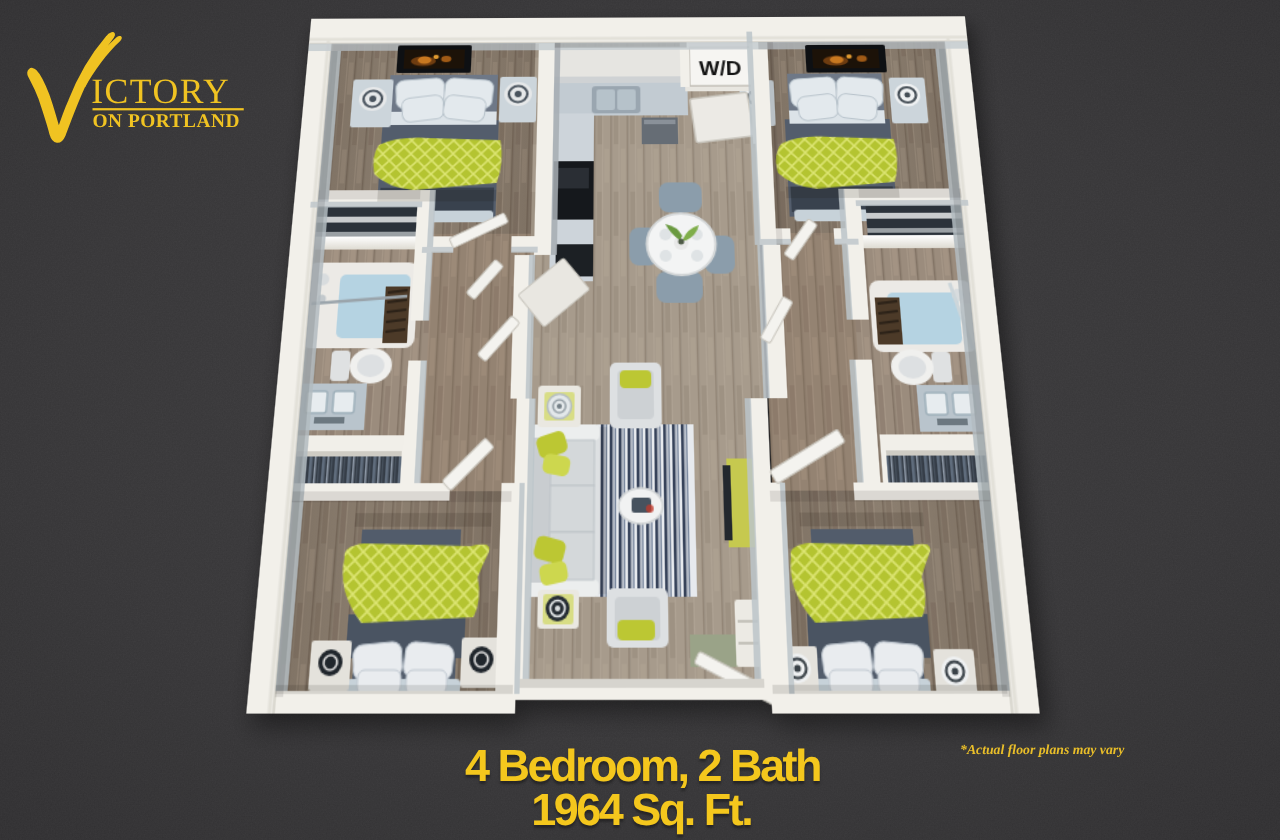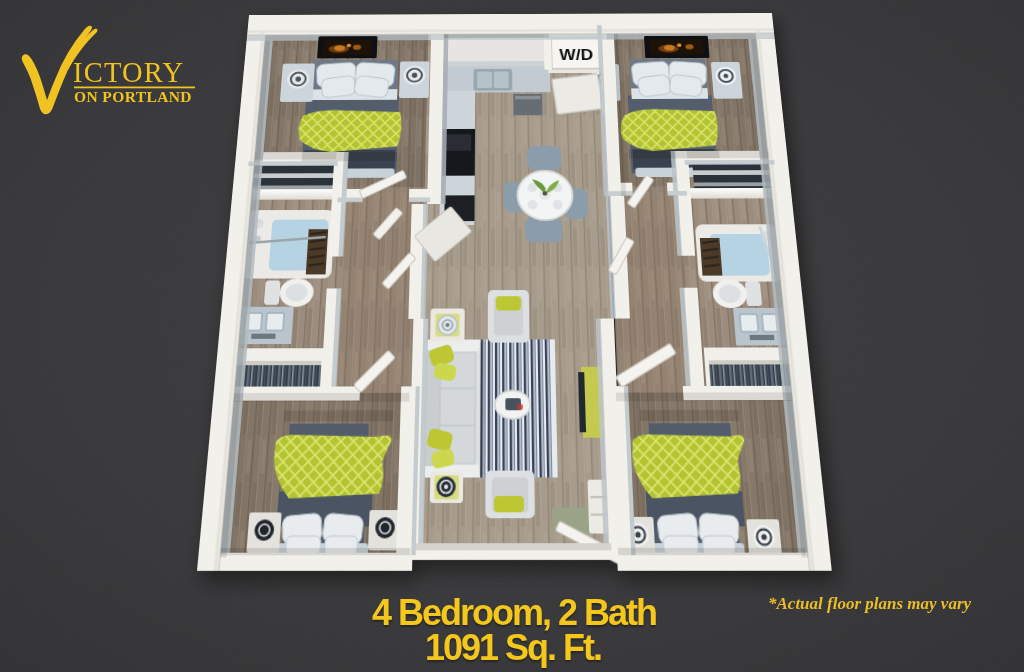--- a/index.html
+++ b/index.html
@@ -11,21 +11,21 @@
         filter:blur(0.4px) drop-shadow(5px 8px 9px rgba(0,0,0,0.45));
         transform:matrix3d(0.896953,-0.003529,0,-0.000006,-0.156180,0.820688,0,-0.000317,0,0,1,0,249,15,0,1);}
   #logo{position:absolute;left:14px;top:20px;}
   .big{position:absolute;width:1024px;text-align:center;color:#f4c71d;
        font-weight:bold;font-size:36px;letter-spacing:-2px;
        text-shadow:0 2px 2px rgba(0,0,0,0.35);}
   #line1{top:592px;left:2px;}
   #line2{top:627px;left:1px;}
   #vary{position:absolute;left:768px;top:594px;width:240px;color:#e9be29;
         font-family:"Liberation Serif",serif;font-style:italic;font-weight:bold;
-        font-size:17px;}
+        font-size:11px;}
 </style>
 </head>
 <body>
 
 <svg id="bg" width="1024" height="672">
   <defs>
     <filter id="noise" x="0" y="0" width="100%" height="100%">
       <feTurbulence type="fractalNoise" baseFrequency="0.9" numOctaves="2" result="n"></feTurbulence>
       <feColorMatrix in="n" type="matrix" values="0 0 0 0 0.5, 0 0 0 0 0.5, 0 0 0 0 0.5, 0 0 0 0.14 0"></feColorMatrix>
     </filter>
@@ -582,15 +582,15 @@
   <path d="M72 10 C60 24 49 43 42 61 C38 70 35 79 33 85 C31 79 28 67 24 56 C21 48 18 41 14 37 C11 34 8 37 10 41 C12 45 15 50 18 58 C21 67 25 79 27 87 C29 94 34 95 37 88 C42 75 48 58 56 42 C62 30 69 18 76 9 C78 6 74 7 72 10 Z" fill="#f0c322" stroke="#f0c322" stroke-width="3" stroke-linejoin="round"></path>
   <path d="M82 13 C72 22 61 37 54 50 L51 44 C58 31 69 19 79 10 C83 7 85 10 82 13 Z" fill="#f0c322"></path>
 
   <text x="59" y="62" font-family="Liberation Serif,serif" font-size="28.5" fill="#f0c322" letter-spacing="1.2">ICTORY</text>
   <rect x="60" y="66.5" width="121" height="1.8" fill="#f0c322"></rect>
   <text x="60" y="81.5" font-family="Liberation Serif,serif" font-size="15.5" font-weight="bold" fill="#f0c322" letter-spacing="0.4">ON PORTLAND</text>
 </svg>
 
 <div class="big" id="line1">4 Bedroom, 2 Bath</div>
 
-<div class="big" id="line2">1091 Sq. Ft.</div>
+<div class="big" id="line2">1964 Sq. Ft.</div>
 
 <div id="vary">*Actual floor plans may vary</div>
 
 </body></html>

